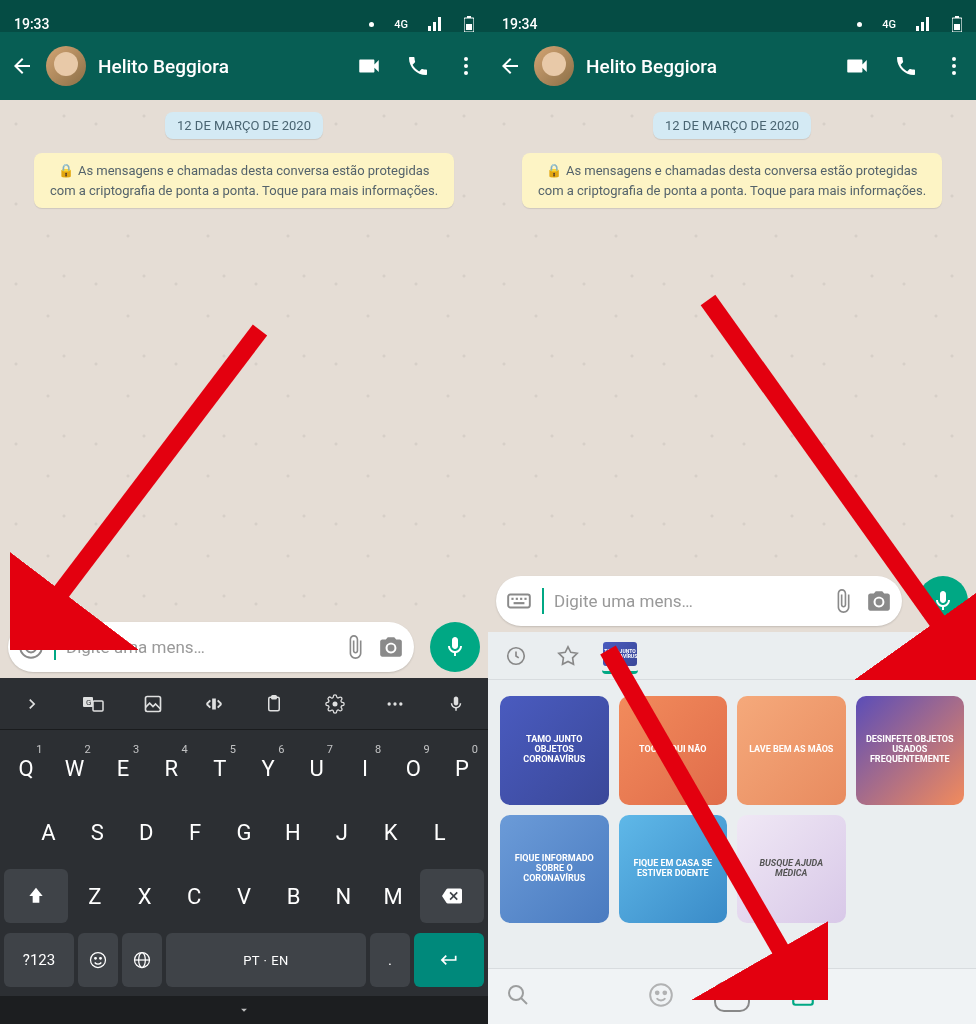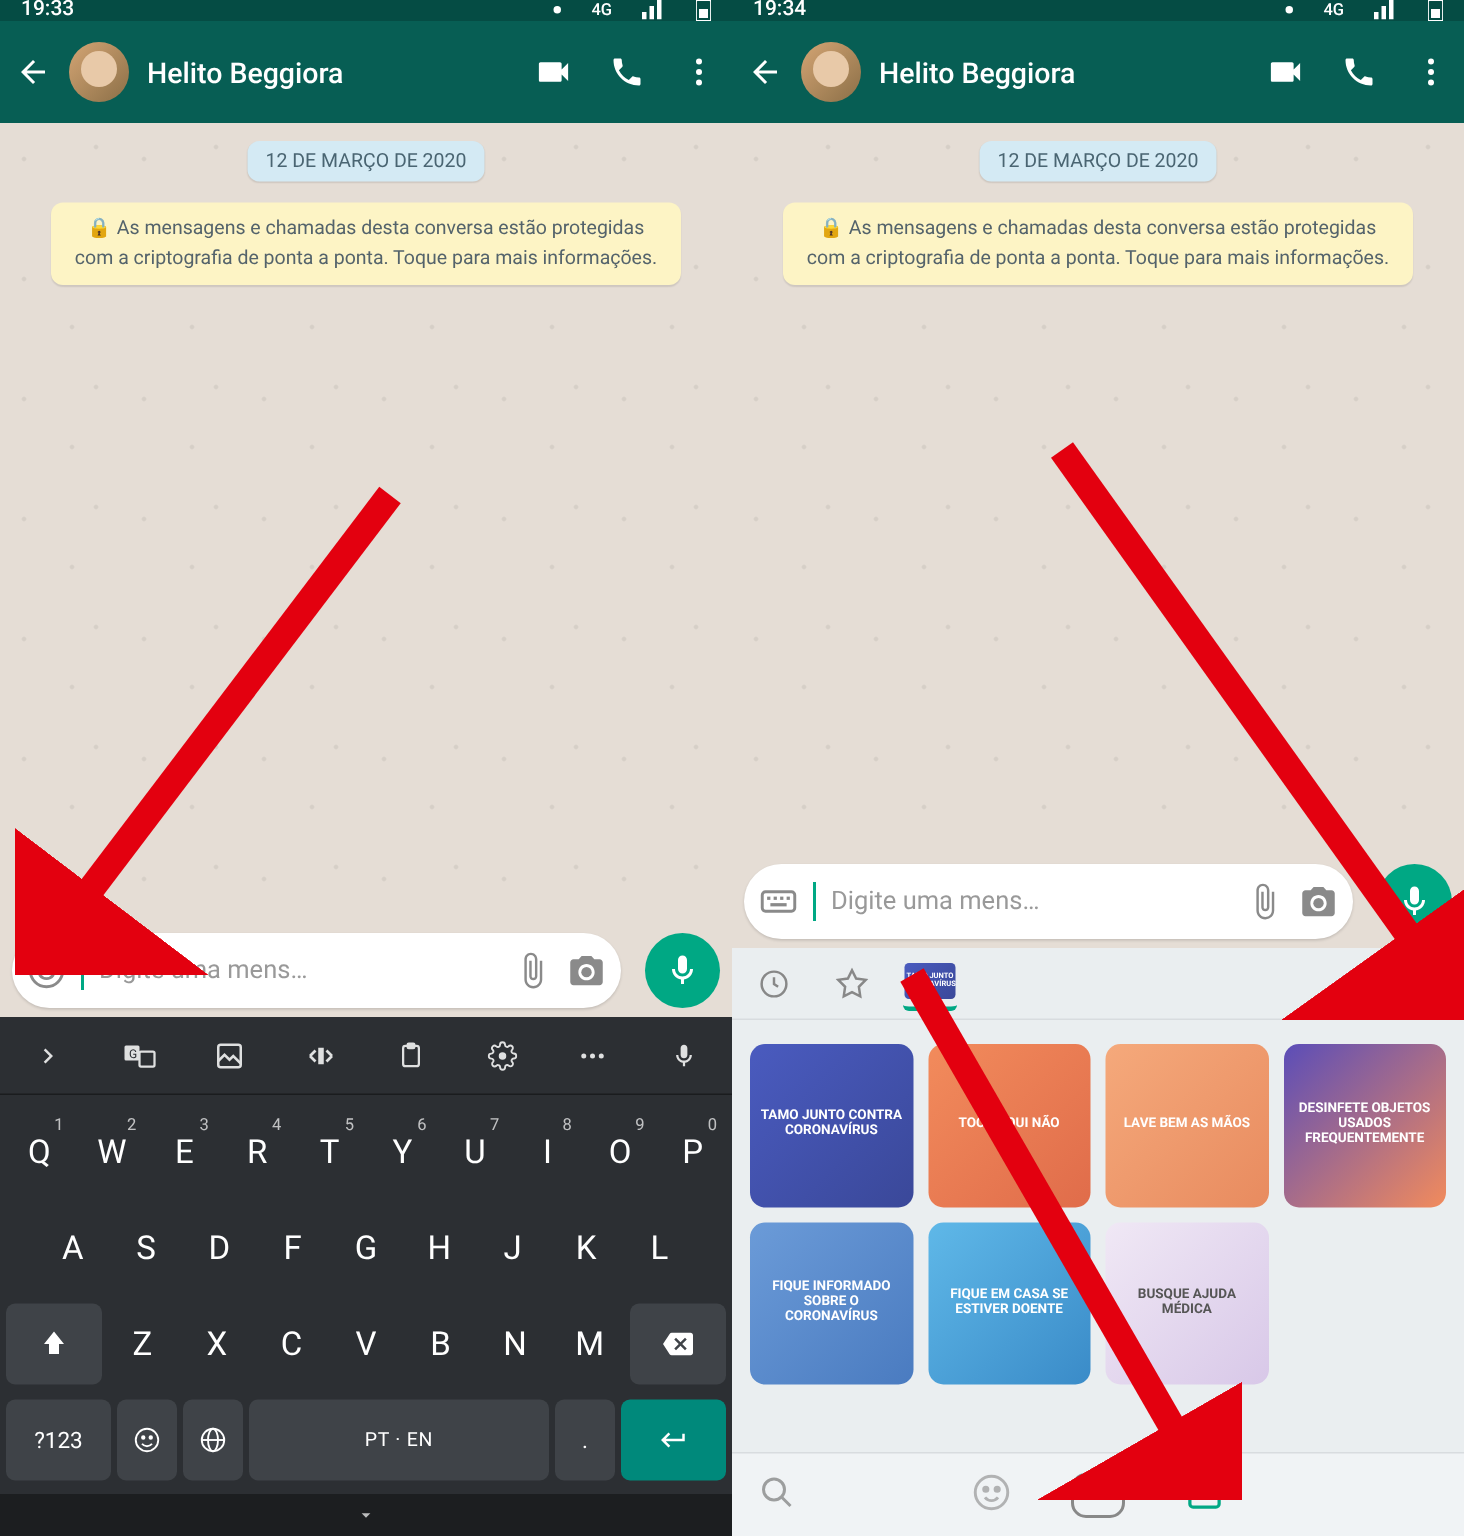--- a/index.html
+++ b/index.html
@@ -1,18 +1,18 @@
 <!DOCTYPE html>
 <html><head>
 <meta charset="utf-8">
 <style>
 * { margin: 0; padding: 0; box-sizing: border-box; font-family: -apple-system, Roboto, sans-serif; }
 body { width: 976px; height: 1024px; display: flex; background: #fff; }
 .screen { width: 488px; height: 1024px; display: flex; flex-direction: column; position: relative; overflow: hidden; }
-.status-bar { height: 14px; background: #054c44; color: #fff; display: flex; align-items: flex-end; justify-content: space-between; padding: 0 14px; font-size: 14px; font-weight: 500; }
+.status-bar { height: 14px; background: #054c44; color: #fff; display: flex; align-items: flex-start; justify-content: space-between; padding: 16px 14px; font-size: 14px; font-weight: 500; }
 .status-right { display: flex; align-items: center; gap: 20px; }
 .status-right svg { fill: #fff; }
 .dot { width: 5px; height: 5px; border-radius: 50%; background: #fff; }
 .app-bar { height: 68px; background: #075e54; color: #fff; display: flex; align-items: center; padding: 0 10px; gap: 12px; }
 .avatar { width: 40px; height: 40px; border-radius: 50%; background: linear-gradient(135deg,#d4a574,#8b6f47); position: relative; overflow: hidden; }
 .avatar::after { content:''; position:absolute; width:24px; height:24px; background:#e8c9a8; border-radius:50%; top:6px; left:8px; }
 .contact-name { flex: 1; font-size: 19px; font-weight: 500; }
 .app-bar-icons { display: flex; gap: 24px; align-items: center; }
 .chat-bg { flex: 1; background: #e5ddd5; position: relative; overflow: hidden; display: flex; flex-direction: column; align-items: center; padding-top: 12px; }
 .chat-bg::before { content:''; position:absolute; inset:0; opacity:0.06; background-image: radial-gradient(circle at 20% 30%, #000 1px, transparent 2px), radial-gradient(circle at 60% 70%, #000 1px, transparent 2px), radial-gradient(circle at 80% 20%, #000 1px, transparent 2px); background-size: 80px 80px; }
@@ -49,21 +49,21 @@
 .sp-tab-item.active { border-bottom: 3px solid #00a884; }
 .sp-grid { flex: 1; display: grid; grid-template-columns: repeat(4, 1fr); gap: 10px; padding: 16px 12px; align-content: start; }
 .sticker { aspect-ratio: 1; border-radius: 10px; display: flex; align-items: center; justify-content: center; font-size: 9px; font-weight: 700; text-align: center; color: #fff; padding: 6px; line-height: 1.1; position: relative; overflow: hidden; }
 .st1 { background: linear-gradient(135deg,#4a5bbf,#3a4899); }
 .st2 { background: linear-gradient(135deg,#f28b5c,#e06c4a); }
 .st3 { background: linear-gradient(135deg,#5b4db8,#f28b5c); }
 .st4 { background: linear-gradient(135deg,#f5a97b,#e88b5f); }
 .st5 { background: linear-gradient(135deg,#6b9bd8,#4a7bc0); }
 .st6 { background: linear-gradient(135deg,#5fb8e8,#3a8bc8); text-align: center; }
 .st7 { background: linear-gradient(135deg,#4a5bbf,#a8ddf0); }
-.st8 { background: linear-gradient(135deg,#f0e8f5,#d8c8e8); color:#555; }
+.st8 { background: linear-gradient(135deg,#f0e8f5,#d8c8e8); color:#555;font-style:italic; }
 .sp-bottom { height: 56px; display: flex; align-items: center; justify-content: space-between; padding: 0 18px; border-top: 1px solid #d8dcdf; background: #f0f3f5; }
 .sp-bottom-mid { display: flex; gap: 40px; }
 .sp-bottom svg { opacity: .6; }
 .sp-bottom .selected svg { stroke: #00a884; opacity: 1; }
 .gif-badge { border: 2px solid #888; border-radius: 10px; padding: 2px 7px; font-size: 12px; font-weight: 700; color: #888; }
 
 .arrow { position: absolute; z-index: 50; pointer-events: none; }
 
 .sp-pack-thumb { width: 34px; height: 24px; background: linear-gradient(135deg,#4a5bbf,#3a4899); border-radius: 3px; display:flex; align-items:center; justify-content:center; font-size:5px; color:#fff; font-weight:700; text-align:center; line-height:1; }
 .sp-spacer { flex: 1; }
@@ -394,21 +394,21 @@
         </div>
       <div class="sp-spacer"></div>
       <div class="sp-tab-item">
           <svg width="24" height="24" viewBox="0 0 24 24" fill="none" stroke="#888" stroke-width="1.8">
             <circle cx="12" cy="12" r="10"></circle>
             <path d="M12 7v10M7 12h10"></path>
           </svg>
         </div>
     </div>
     <div class="sp-grid">
-      <div class="sticker st1">TAMO JUNTO CONTRA CORONAVÍRUS</div>
+      <div class="sticker st1">TAMO JUNTO OBJETOS CORONAVÍRUS</div>
       <div class="sticker st2">TOCA AQUI NÃO</div>
       <div class="sticker st4">LAVE BEM AS MÃOS</div>
       <div class="sticker st3">DESINFETE OBJETOS USADOS FREQUENTEMENTE</div>
       <div class="sticker st5">FIQUE INFORMADO SOBRE O CORONAVÍRUS</div>
       <div class="sticker st6">FIQUE EM CASA SE ESTIVER DOENTE</div>
       <div class="sticker st8">BUSQUE AJUDA MÉDICA</div>
     </div>
     <div class="sp-bottom">
       <div><svg width="24" height="24" viewBox="0 0 24 24" fill="none" stroke="#666" stroke-width="2">
             <circle cx="10" cy="10" r="7"></circle>

